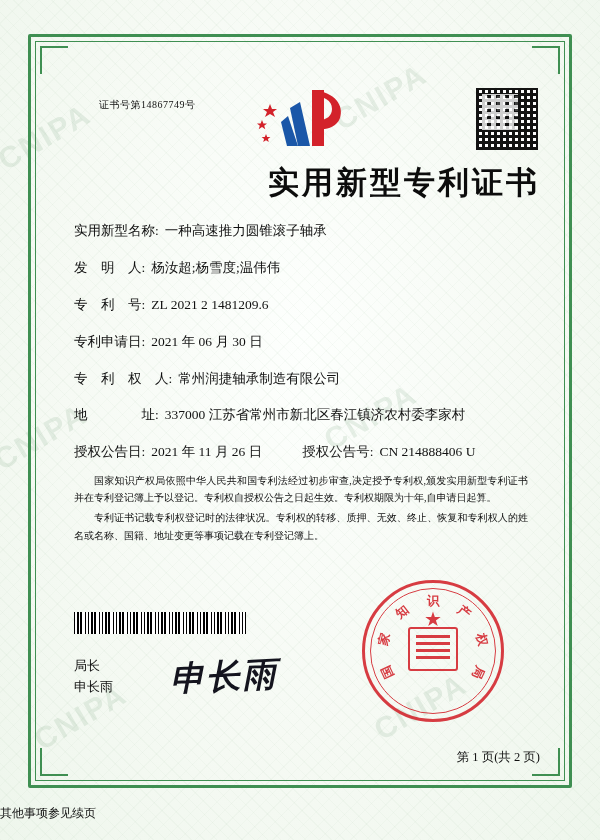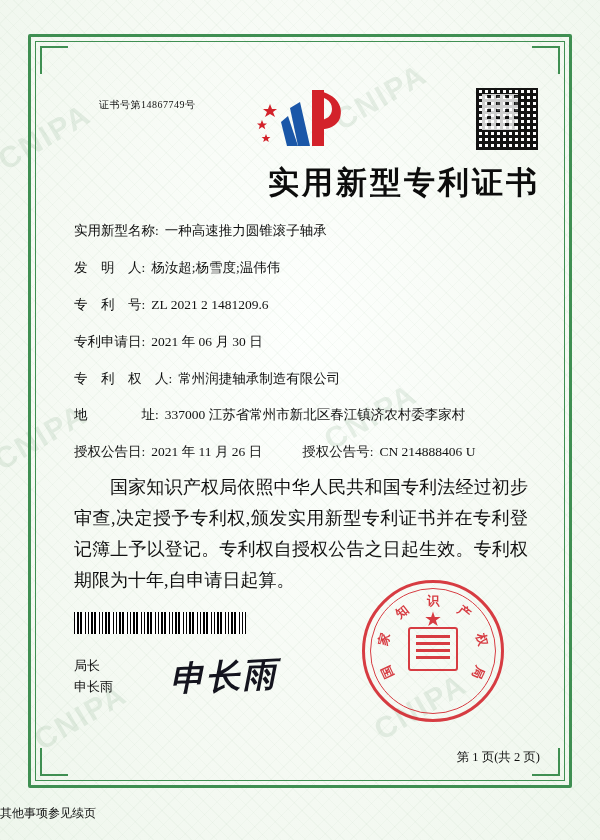--- a/index.html
+++ b/index.html
@@ -147,21 +147,21 @@
   .field-row .second-label {
     margin-left: 40px;
     white-space: nowrap;
   }
 
   .paragraphs {
     position: absolute;
     top: 402px;
     left: 14px;
     right: 12px;
-    font-size: 18px;
+    font-size: 10px;
     line-height: 1.72;
     text-align: justify;
     color: #111;
   }
   .paragraphs p {
     margin: 0 0 3px 0;
     text-indent: 2em;
   }
 
   .barcode {
@@ -346,20 +346,21 @@
       <div class="field-row">
         <span class="field-label">授权公告日:</span>
         <span class="field-value">2021 年 11 月 26 日</span>
         <span class="second-label">授权公告号:</span>
         <span class="field-value">CN 214888406 U</span>
       </div>
     </div>
 
     <div class="paragraphs">
       <p>国家知识产权局依照中华人民共和国专利法经过初步审查,决定授予专利权,颁发实用新型专利证书并在专利登记簿上予以登记。专利权自授权公告之日起生效。专利权期限为十年,自申请日起算。</p>
+      <p>专利证书记载专利权登记时的法律状况。专利权的转移、质押、无效、终止、恢复和专利权人的姓名或名称、国籍、地址变更等事项记载在专利登记簿上。</p>
     </div>
 
     <div class="barcode"></div>
 
     <div class="sig-block">
       <div>局长</div>
       <div>申长雨</div>
     </div>
 
     <div class="signature">申长雨</div>

